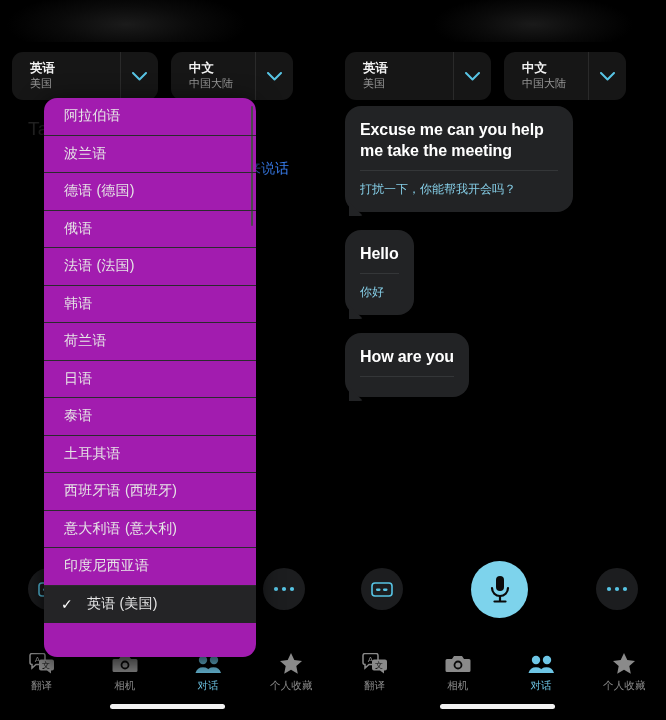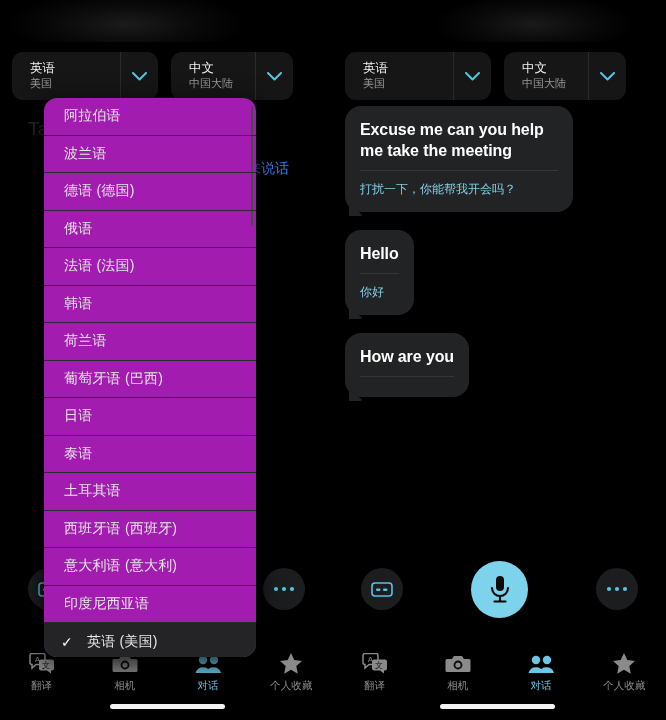--- a/index.html
+++ b/index.html
@@ -30,21 +30,21 @@
   .lang-row { position: absolute; top: 52px; left: 0; width: 333px; height: 48px; }
   .lang-pill {
     position: absolute; top: 0; height: 48px;
     background: #161616; border-radius: 11px;
     display: flex; align-items: center;
   }
   .lang-pill.src { left: 12px; width: 146px; }
   .lang-pill.dst { left: 171px; width: 122px; }
   .lang-text { flex: 1; padding-left: 18px; overflow: hidden; }
   .lang-name {
-    font-size: 12.5px; font-weight: normal; color: #f2f2f2;
+    font-size: 12.5px; font-weight: bold; color: #f2f2f2;
     line-height: 15px; white-space: nowrap;
   }
   .lang-region {
     font-size: 11px; color: #9a9a9a; line-height: 15px; white-space: nowrap;
   }
   .lang-chev {
     width: 38px; height: 100%; display: flex; align-items: center; justify-content: center;
     border-left: 1px solid #2a2a2a;
   }
   .chev-ic { display: block; }
@@ -376,23 +376,20 @@
       <div class="dd-item">
         <span class="dd-label">法语 (法国)</span>
       </div>
       <div class="dd-item">
         <span class="dd-label">韩语</span>
       </div>
       <div class="dd-item">
         <span class="dd-label">荷兰语</span>
       </div>
       <div class="dd-item">
-        <span class="dd-label">葡萄牙语 (巴西)</span>
-      </div>
-      <div class="dd-item">
         <span class="dd-label">日语</span>
       </div>
       <div class="dd-item">
         <span class="dd-label">泰语</span>
       </div>
       <div class="dd-item">
         <span class="dd-label">土耳其语</span>
       </div>
       <div class="dd-item">
         <span class="dd-label">西班牙语 (西班牙)</span>

